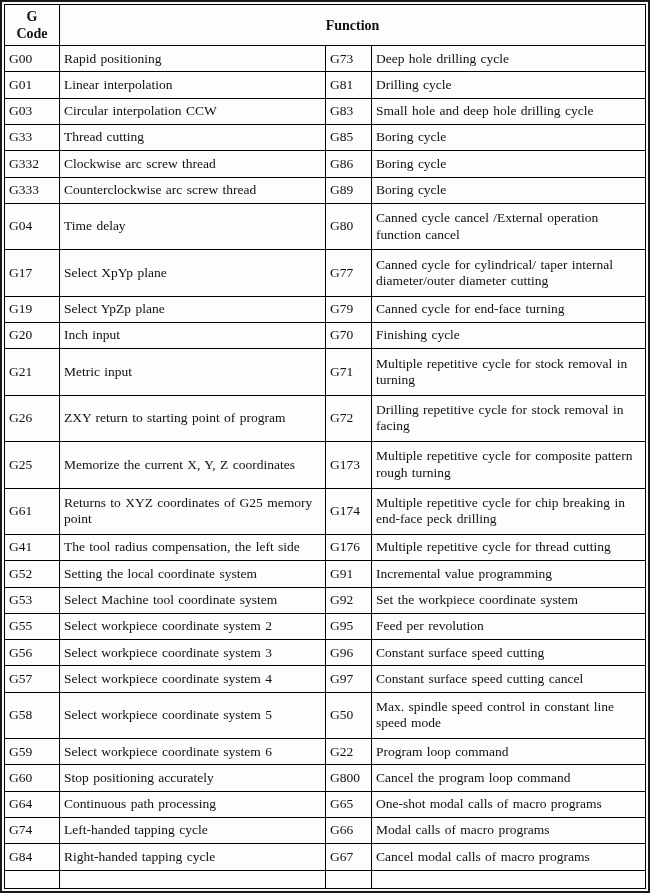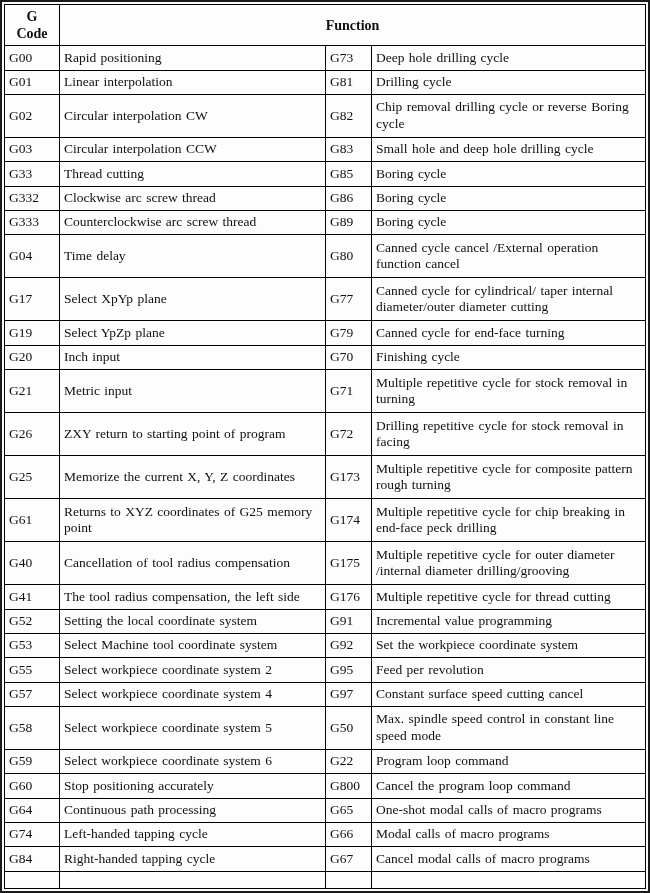--- a/index.html
+++ b/index.html
@@ -76,26 +76,20 @@
           <td class="code-col">G73</td>
           <td class="func-col">Deep hole drilling cycle</td>
         </tr>
         <tr>
           <td class="code-col">G01</td>
           <td class="func-col">Linear interpolation</td>
           <td class="code-col">G81</td>
           <td class="func-col">Drilling cycle</td>
         </tr>
         <tr>
-          <td class="code-col">G02</td>
-          <td class="func-col">Circular interpolation CW</td>
-          <td class="code-col">G82</td>
-          <td class="func-col">Chip removal drilling cycle or reverse Boring cycle</td>
-        </tr>
-        <tr>
           <td class="code-col">G03</td>
           <td class="func-col">Circular interpolation CCW</td>
           <td class="code-col">G83</td>
           <td class="func-col">Small hole and deep hole drilling cycle</td>
         </tr>
         <tr>
           <td class="code-col">G33</td>
           <td class="func-col">Thread cutting</td>
           <td class="code-col">G85</td>
           <td class="func-col">Boring cycle</td>
@@ -154,26 +148,20 @@
           <td class="code-col">G173</td>
           <td class="func-col">Multiple repetitive cycle for composite pattern rough turning</td>
         </tr>
         <tr>
           <td class="code-col">G61</td>
           <td class="func-col">Returns to XYZ coordinates of G25 memory point</td>
           <td class="code-col">G174</td>
           <td class="func-col">Multiple repetitive cycle for chip breaking in end-face peck drilling</td>
         </tr>
         <tr>
-          <td class="code-col">G40</td>
-          <td class="func-col">Cancellation of tool radius compensation</td>
-          <td class="code-col">G175</td>
-          <td class="func-col">Multiple repetitive cycle for outer diameter /internal diameter drilling/grooving</td>
-        </tr>
-        <tr>
           <td class="code-col">G41</td>
           <td class="func-col">The tool radius compensation, the left side</td>
           <td class="code-col">G176</td>
           <td class="func-col">Multiple repetitive cycle for thread cutting</td>
         </tr>
         <tr>
           <td class="code-col">G52</td>
           <td class="func-col">Setting the local coordinate system</td>
           <td class="code-col">G91</td>
           <td class="func-col">Incremental value programming</td>
@@ -182,20 +170,26 @@
           <td class="code-col">G53</td>
           <td class="func-col">Select Machine tool coordinate system</td>
           <td class="code-col">G92</td>
           <td class="func-col">Set the workpiece coordinate system</td>
         </tr>
         <tr>
           <td class="code-col">G55</td>
           <td class="func-col">Select workpiece coordinate system 2</td>
           <td class="code-col">G95</td>
           <td class="func-col">Feed per revolution</td>
+        </tr>
+        <tr>
+          <td class="code-col">G56</td>
+          <td class="func-col">Select workpiece coordinate system 3</td>
+          <td class="code-col">G96</td>
+          <td class="func-col">Constant surface speed cutting</td>
         </tr>
         <tr>
           <td class="code-col">G57</td>
           <td class="func-col">Select workpiece coordinate system 4</td>
           <td class="code-col">G97</td>
           <td class="func-col">Constant surface speed cutting cancel</td>
         </tr>
         <tr>
           <td class="code-col">G58</td>
           <td class="func-col">Select workpiece coordinate system 5</td>

